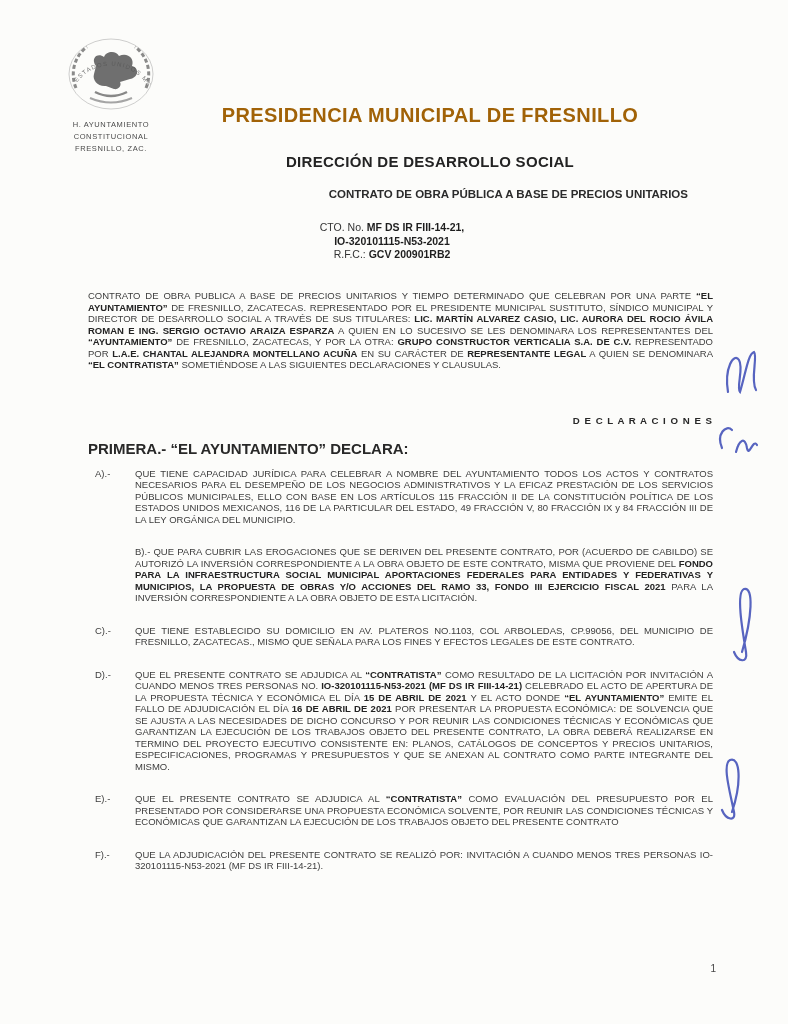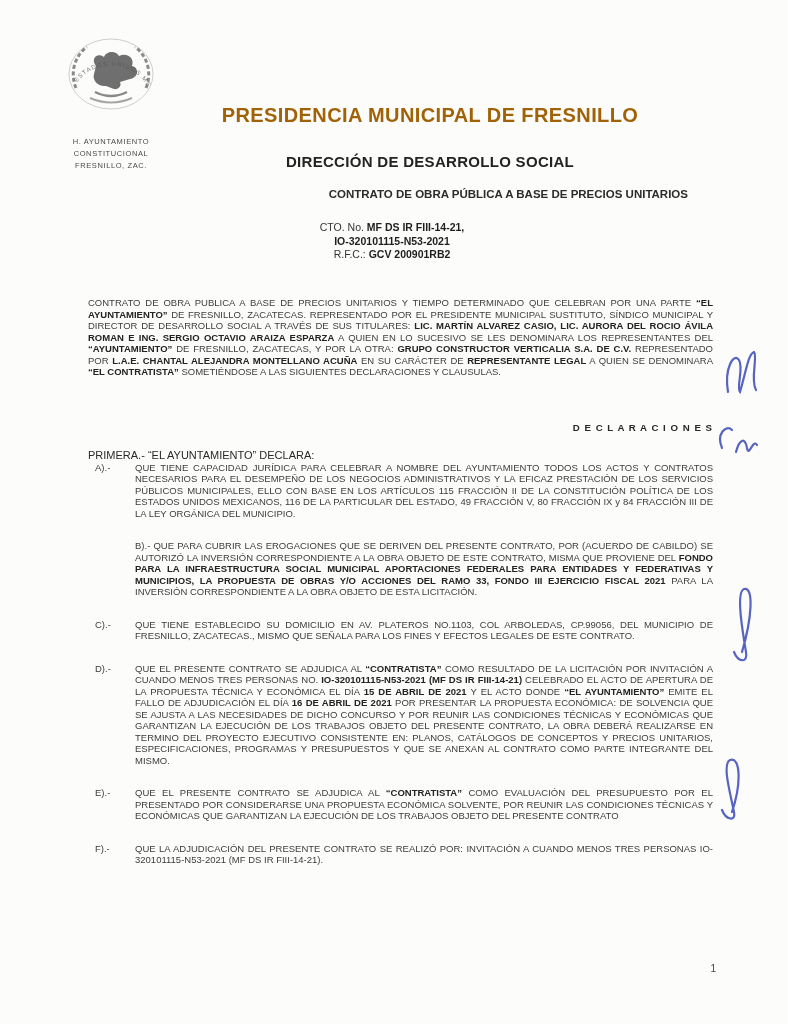--- a/index.html
+++ b/index.html
@@ -4,31 +4,31 @@
 <style>
   * { margin:0; padding:0; box-sizing:border-box; }
   html,body { background:#9a9a9a; }
   body { font-family:"Liberation Sans", sans-serif; }
   .page {
     position:relative; width:788px; height:1024px; margin:0 auto;
     background:#fcfcfa; color:#3a3a3a; overflow:hidden;
     box-shadow:0 0 6px rgba(0,0,0,.35);
   }
   .seal-block { position:absolute; top:34px; left:50px; width:122px; text-align:center; }
-  .seal-caption { font-size:7.5px; letter-spacing:.6px; color:#4a4a4a; line-height:1.6; margin-top:18px; }
+  .seal-caption { font-size:7.5px; letter-spacing:.6px; color:#4a4a4a; line-height:1.6; margin-top:1px; }
   .header-titles { position:absolute; top:104px; left:172px; width:516px; text-align:center; }
   .doc-title { font-size:20px; font-weight:700; letter-spacing:.4px; color:#a16207; }
   .doc-subtitle { font-size:15px; font-weight:700; margin-top:26px; letter-spacing:.3px; color:#232323; }
   .contract-heading { font-size:11.5px; font-weight:700; margin-top:18px; color:#2b2b2b;text-align:right; }
   .contract-ids { position:absolute; top:221px; left:0; width:784px; text-align:center; font-size:10.5px; line-height:13.5px; color:#333; }
   .contract-ids b, .bold { font-weight:700; color:#1e1e1e; }
-  .body-copy { position:absolute; top:297px; left:88px; width:625px; font-size:9.5px; line-height:11.5px; text-align:justify; color:#3c3c3c; }
+  .body-copy { position:absolute; top:290px; left:88px; width:625px; font-size:9.5px; line-height:11.5px; text-align:justify; color:#3c3c3c; }
   .seg-b { font-weight:700; color:#232323; }
   .decl-title { text-align:right; font-weight:700; font-size:9.7px; letter-spacing:1px; margin:44px 0 17px; color:#282828; }
-  .primera { font-weight:400; font-size:11px; color:#282828; }
+  .primera { font-weight:700; font-size:15px; margin-bottom:13px; color:#282828; }
   .clause { display:flex; margin-bottom:21px; }
   .clause-label { flex:0 0 47px; width:47px; padding-left:7px; }
   .clause-text { flex:1; text-align:justify; }
   .clause.extra-gap { margin-top:15px; }
   .page-number { position:absolute; right:72px; bottom:50px; font-size:10px; color:#454545; }
   .pen-marks { position:absolute; top:0; left:0; width:788px; height:1024px; pointer-events:none; }
   .pen-marks path { fill:none; stroke:#3a49b5; stroke-width:2.2; stroke-linecap:round; opacity:.85; }
   .seal-svg text { font-family:"Liberation Sans", sans-serif; }
 </style>
 </head>

